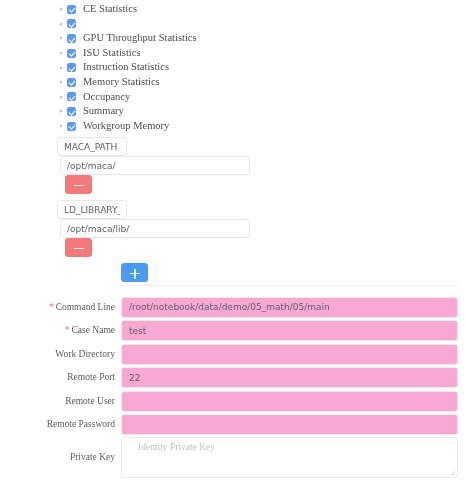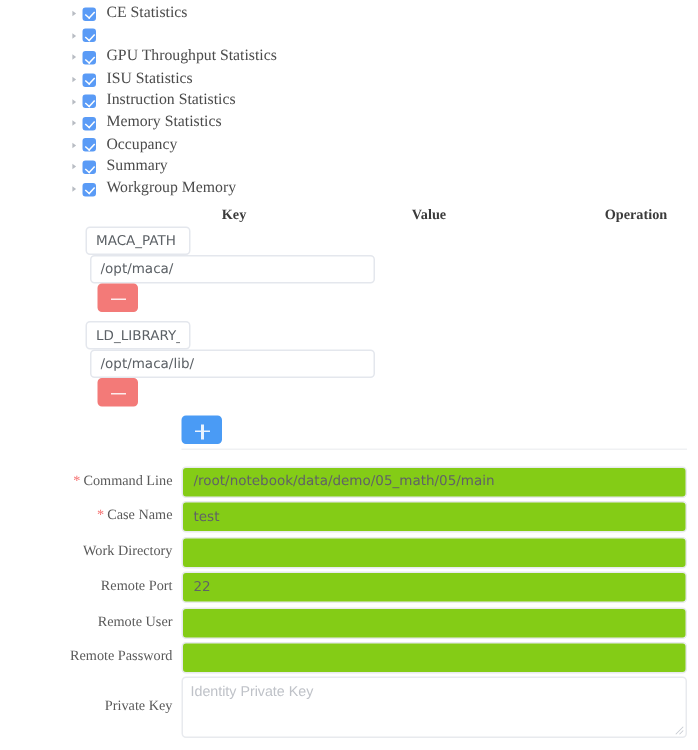--- a/index.html
+++ b/index.html
@@ -17,21 +17,21 @@
   }
 
   
   .tree {
     padding-top: 2px;
   }
   .tree-row {
     display: flex;
     align-items: center;
     height: 14.6px;
-    padding-left: 44px;
+    padding-left: 56px;
   }
   .caret {
     width: 11px;
     display: flex;
     align-items: center;
     justify-content: center;
     flex: 0 0 11px;
   }
   .caret svg { display: block; }
   .cbx {
@@ -196,39 +196,39 @@
   }
   .fcontrol {
     margin-left: 6px;
     width: 337px;
   }
   .finput {
     width: 337px;
     height: 21px;
     border: 1px solid #e8eaee;
     border-radius: 3px;
-    background: #84cc16;
+    background: #f9a8d4;
     font-family: "DejaVu Sans", "Liberation Sans", sans-serif;
     font-size: 9px;
     color: #606266;
     padding: 0 7px;
     outline: none;
     line-height: 19px;
   }
   .finput::placeholder { color: #c6c9ce; }
   .ftextarea {
     width: 337px;
     height: 41px;
     border: 1px solid #e8eaee;
     border-radius: 3px;
     background: #fff;
-    font-family: Liberation Sans, sans-serif;
+    font-family: Liberation Serif, serif;
     font-size: 9.5px;
     color: #606266;
-    padding: 4px 5px;
+    padding: 4px 16px;
     outline: none;
     resize: none;
     display: block;
   }
   .ftextarea::placeholder { color: #bfc2c8; }
   .ta-wrap { position: relative; width: 337px; }
   .ta-handle {
     position: absolute;
     right: 2px; bottom: 2px;
     width: 7px; height: 7px;
@@ -318,25 +318,20 @@
             <path d="M2 1 L6 4 L2 7 Z" fill="#b8bcc3"></path>
           </svg>
         </span>
         <span class="cbx"></span>
         <span class="tree-label">Workgroup Memory</span>
       </div>
     </div>
 
   <div class="env-block">
 
-    <div class="env-head">
-      <div class="h-key">Key</div>
-      <div class="h-val">Value</div>
-      <div class="h-op">Operation</div>
-    </div>
 
     <div id="env-rows">
         <div class="env-row">
           <input class="inp key" value="MACA_PATH" style="">
           <input class="inp val" value="/opt/maca/" style="">
           <div class="btn-del"></div>
         </div>
         <div class="env-row">
           <input class="inp key" value="LD_LIBRARY_" style="">
           <input class="inp val" value="/opt/maca/lib/" style="">

